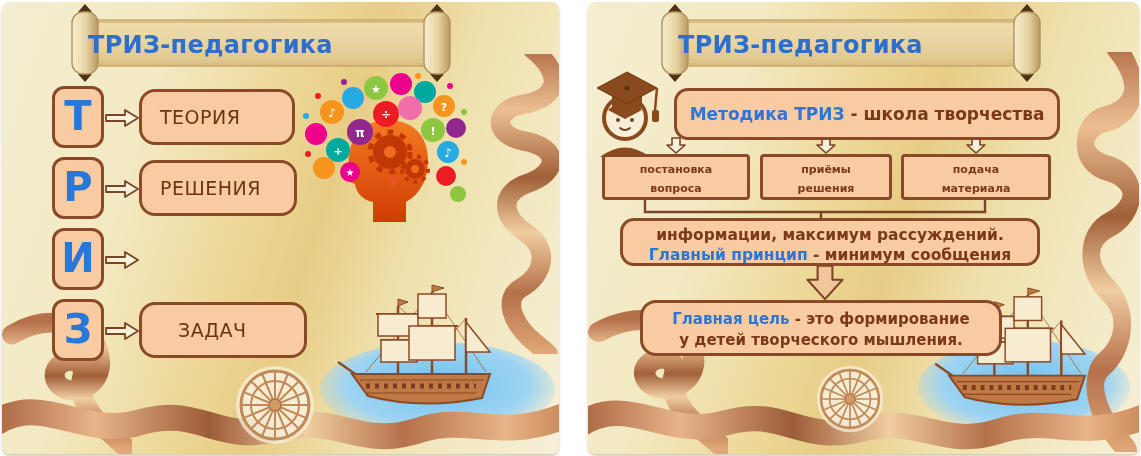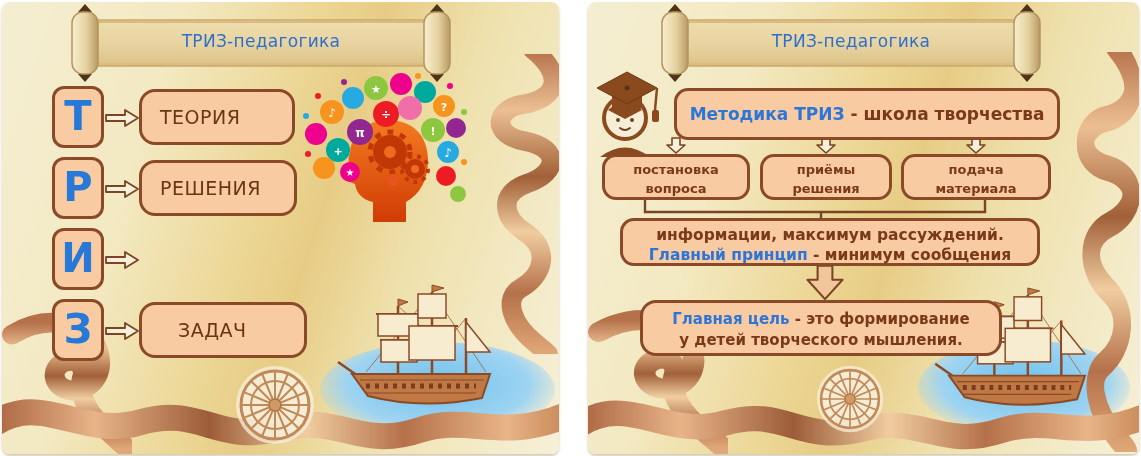--- a/index.html
+++ b/index.html
@@ -7,41 +7,41 @@
        font-family:"DejaVu Sans","Liberation Sans",sans-serif;overflow:hidden;}
 
   .panel{position:absolute;top:2px;height:452px;border-radius:8px;overflow:hidden;
          background:linear-gradient(108deg,#f4eed2 0%,#f3e9c2 26%,#ecd694 46%,#e7cc85 55%,#efe1ad 70%,#f6f0d8 100%);
          box-shadow:0 2px 3px rgba(150,130,80,.45);}
   .panel.left{left:2px;width:557px;}
   .panel.right{left:588px;width:551px;}
 
   
   .scroll{position:absolute;top:0;width:402px;height:84px;z-index:4;}
-  .scroll-title{position:absolute;width:346px;text-align:center;z-index:5;
-                font-size:17px;font-weight:normal;color:#2e6fcb;letter-spacing:.3px;}
+  .scroll-title{position:absolute;width:346px;text-align:left;z-index:5;
+                font-size:24px;font-weight:bold;color:#2e6fcb;letter-spacing:.3px;}
 
   
   .trow{position:absolute;left:0;width:100%;height:64px;z-index:6;}
   .letter-box{position:absolute;left:50px;width:52px;height:62px;border-radius:12px;
               background:#f8cba2;border:3px solid #8a4a28;box-sizing:border-box;
               font-size:40px;font-weight:bold;color:#2878d8;text-align:center;line-height:54px;}
   .arrow-r{position:absolute;left:101px;top:21px;width:38px;height:22px;}
   .word-box{position:absolute;left:137px;top:3px;height:56px;border-radius:16px;
             background:#f8cba2;border:3px solid #8a4a28;box-sizing:border-box;
             font-size:19px;font-weight:normal;color:#6b3413;letter-spacing:.5px;
             line-height:50px;padding-left:18px;}
   .w0{width:156px;} .w1{width:158px;} .w2{width:330px;} .w3{width:168px;padding-left:36px;}
 
   
   .flow-box{position:absolute;background:#f8cba2;border:3px solid #8a4a28;box-sizing:border-box;
             border-radius:14px;text-align:center;font-weight:bold;color:#7a3a1a;z-index:6;}
   .hl{color:#2e76d6;}
   .method-box{left:86px;top:86px;width:386px;height:52px;font-size:17px;line-height:46px;}
-  .branch-box{top:152px;height:46px;font-size:13px;line-height:19px;padding-top:3px;border-radius:14px;}
+  .branch-box{top:152px;height:46px;font-size:11px;line-height:19px;padding-top:3px;border-radius:4px;}
   .branch-box span{display:block;}
   .b0{left:14px;width:148px;} .b1{left:172px;width:132px;} .b2{left:313px;width:150px;}
   .principle-box{left:32px;top:216px;width:420px;height:48px;font-size:15.5px;line-height:20px;padding-top:4px;}
   .principle-box span.line{display:block;}
   .goal-box{left:52px;top:298px;width:362px;height:56px;font-size:15px;line-height:21px;padding-top:6px;border-radius:16px;}
   .goal-box span.line{display:block;}
   .dbl-arrow{position:absolute;top:135px;width:22px;height:17px;z-index:5;}
   .a0{left:77px;} .a1{left:227px;} .a2{left:377px;}
   .bracket{position:absolute;left:40px;top:198px;width:360px;height:20px;z-index:5;}
   .big-arrow{position:absolute;left:215px;top:262px;width:44px;height:37px;z-index:5;}

